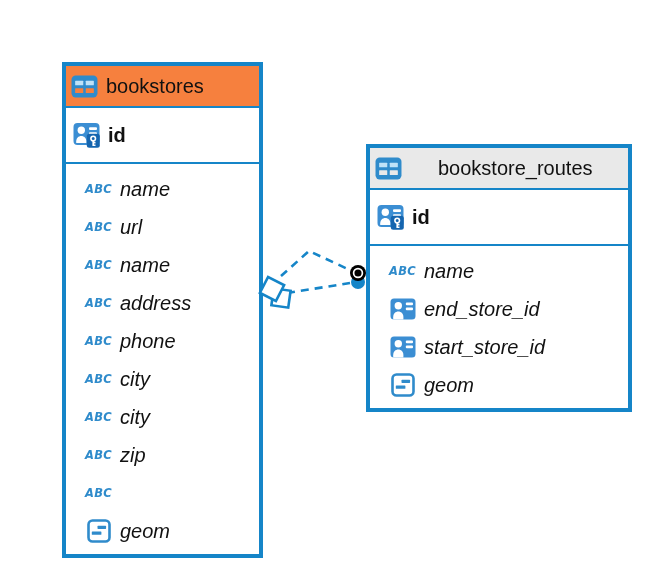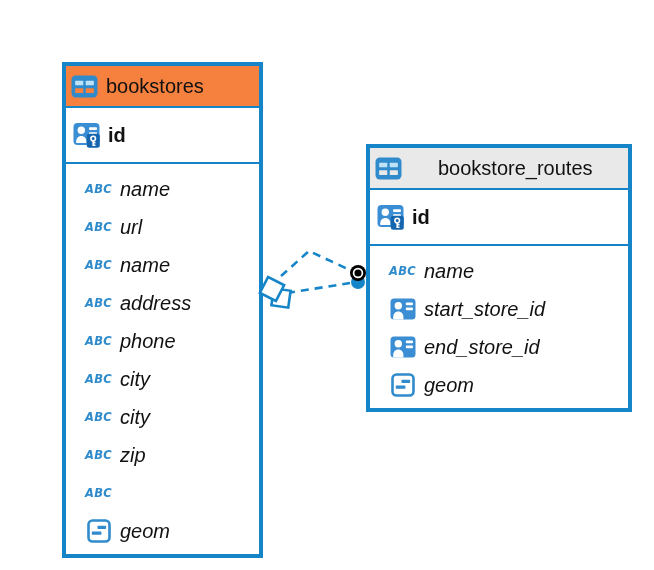--- a/index.html
+++ b/index.html
@@ -193,29 +193,29 @@
       <div class="row">
         <span class="cicon abc">ABC</span>
         <span class="cname">name</span>
       </div>
       <div class="row">
         <span class="cicon">
           <svg class="svgicon" width="26" height="22" viewBox="0 0 26 22">
               <use href="#sym-ref"></use>
             </svg>
         </span>
-        <span class="cname">start_store_id</span>
+        <span class="cname">end_store_id</span>
       </div>
       <div class="row">
         <span class="cicon">
           <svg class="svgicon" width="26" height="22" viewBox="0 0 26 22">
               <use href="#sym-ref"></use>
             </svg>
         </span>
-        <span class="cname">end_store_id</span>
+        <span class="cname">start_store_id</span>
       </div>
       <div class="row">
         <span class="cicon">
           <svg class="svgicon" width="24" height="24" viewBox="0 0 24 24">
               <use href="#sym-geom"></use>
             </svg>
         </span>
         <span class="cname">geom</span>
       </div>
     </div>

